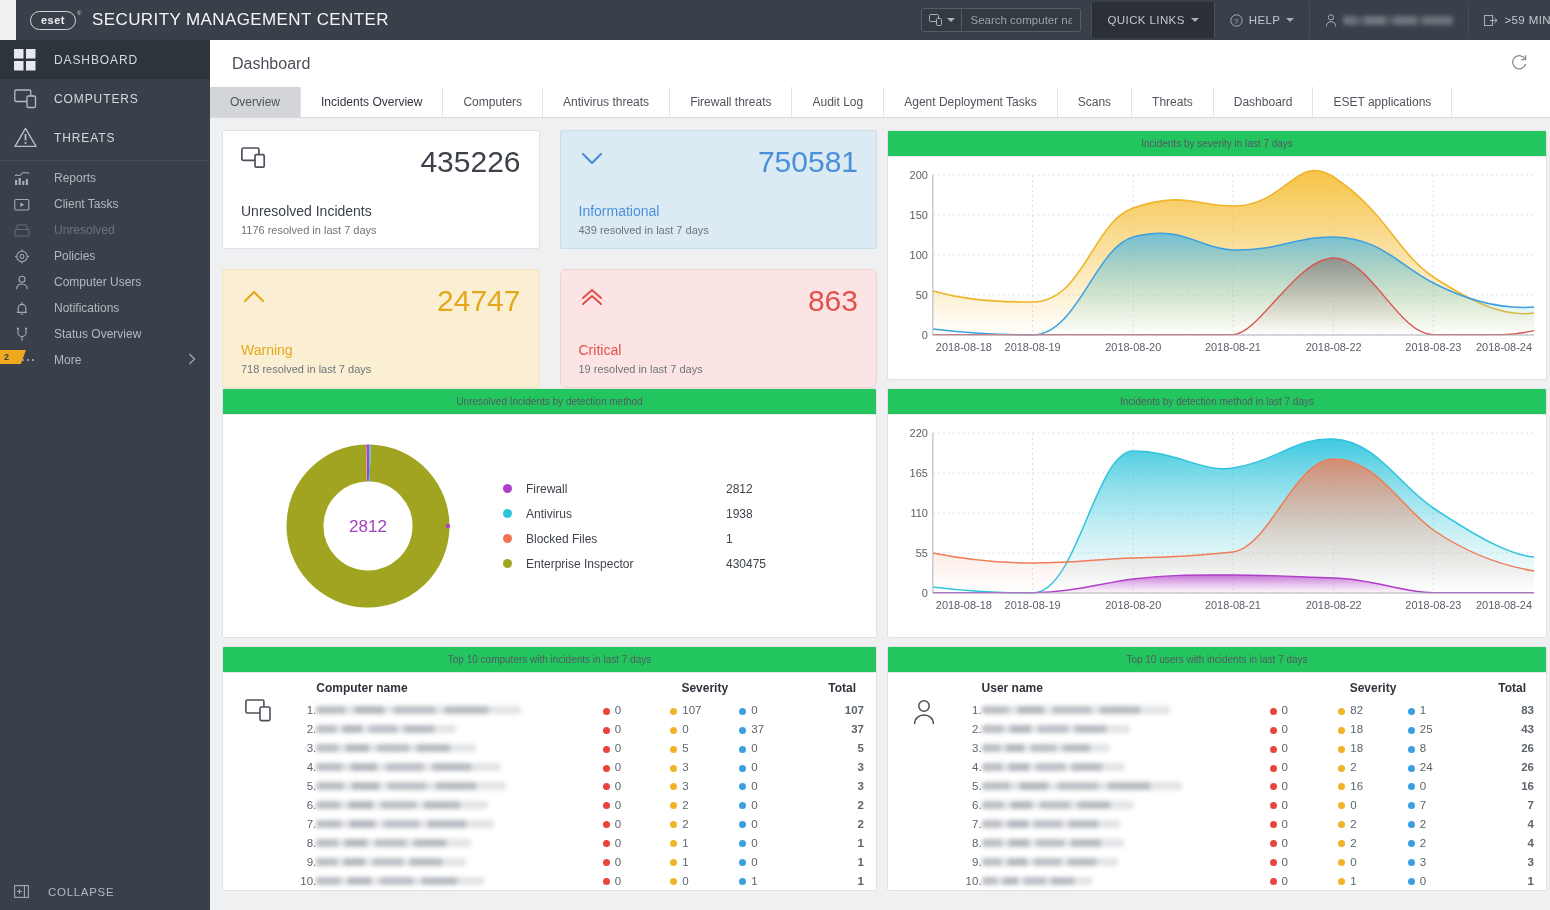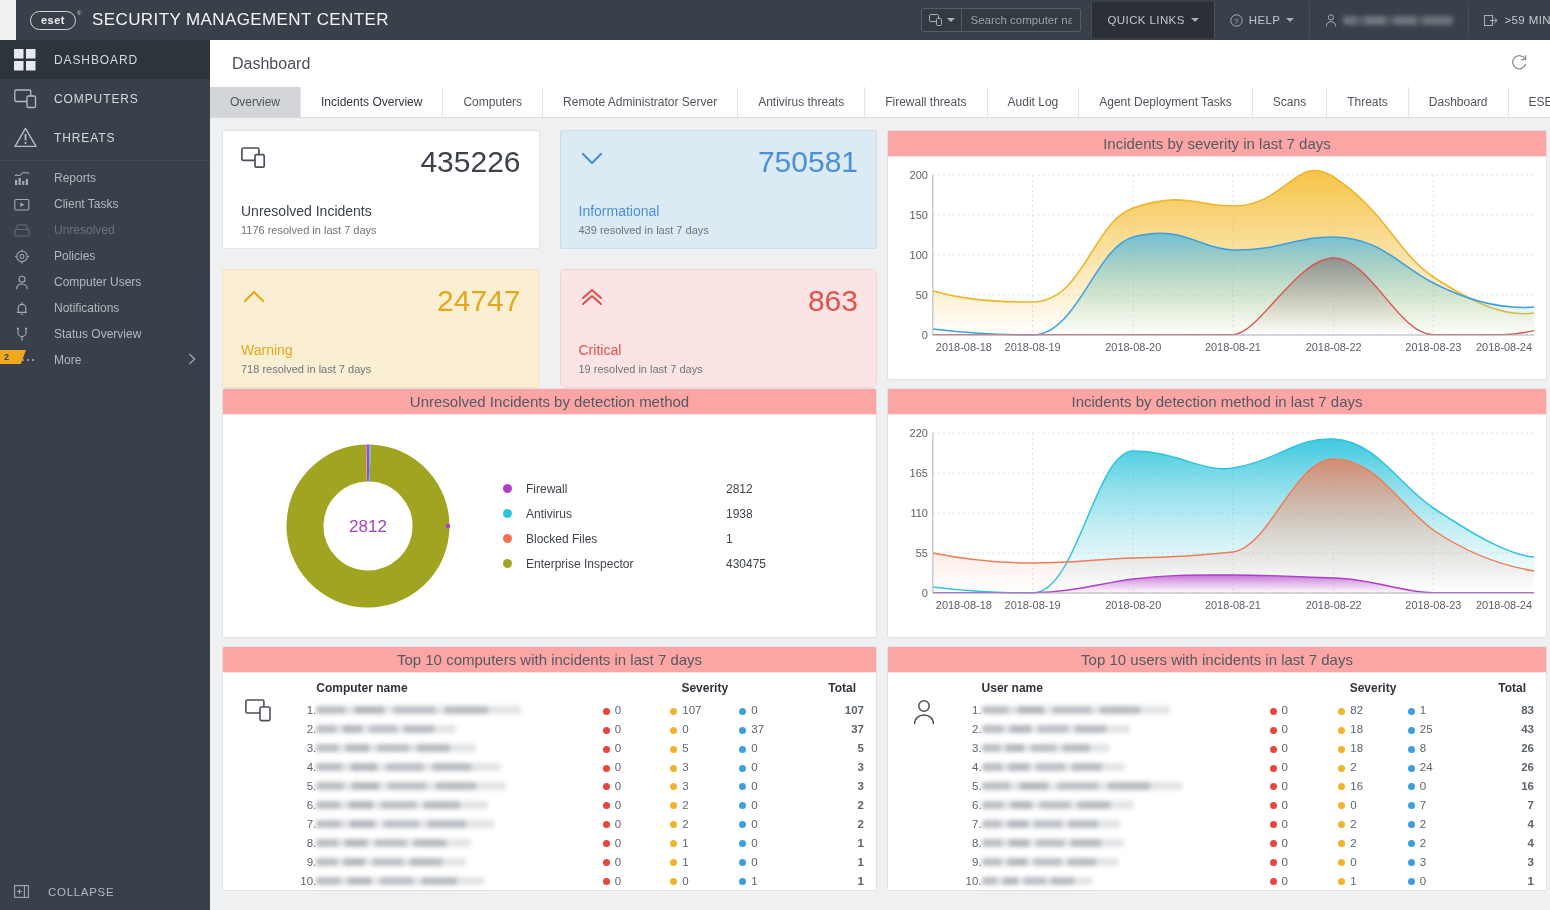--- a/index.html
+++ b/index.html
@@ -153,23 +153,23 @@
   .kpi.k-warn .kpi-num, .kpi.k-warn .kpi-label { color:#e3a81c; }
   .kpi.k-crit { background:#fbe4e3; border-color:#f3d3d2;border-radius:6px; }
   .kpi.k-crit .kpi-num, .kpi.k-crit .kpi-label { color:#e0534c; }
 
   
   .panel {
     background: #fff; border: 1px solid #e0e2e5; border-radius: 2px;
     display: flex; flex-direction: column; overflow: hidden;
   }
   .panel-head {
-    height: 26px; background: #fca5a5; border-bottom: 1px solid #e6e8ea;
+    height: 26px; background: #22c55e; border-bottom: 1px solid #e6e8ea;
     display: flex; align-items: center; justify-content: center;
-    font-size: 15px; color: #545a63;
+    font-size: 10px; color: #545a63;
   }
   .panel-body { flex: 1; position: relative; }
 
   
   .donut-body { display: flex; align-items: center; padding: 0 10px; }
   .donut-col { width: 270px; display:flex; align-items:center; justify-content:center; }
   .legend { flex: 1; padding-right: 30px; }
   .legend-row { display: flex; align-items: center; height: 25px; font-size: 12px; color: #3f444c; }
   .legend-dot { width: 9px; height: 9px; border-radius: 50%; margin-right: 14px; }
   .legend-name { flex: 1; }
@@ -414,23 +414,20 @@
 
     <div class="tabbar">
       <div class="tab grayed">
           <span>Overview</span>
         </div>
       <div class="tab active">
           <span>Incidents Overview</span>
         </div>
       <div class="tab">
           <span>Computers</span>
-        </div>
-      <div class="tab">
-          <span>Remote Administrator Server</span>
         </div>
       <div class="tab">
           <span>Antivirus threats</span>
         </div>
       <div class="tab">
           <span>Firewall threats</span>
         </div>
       <div class="tab">
           <span>Audit Log</span>
         </div>

